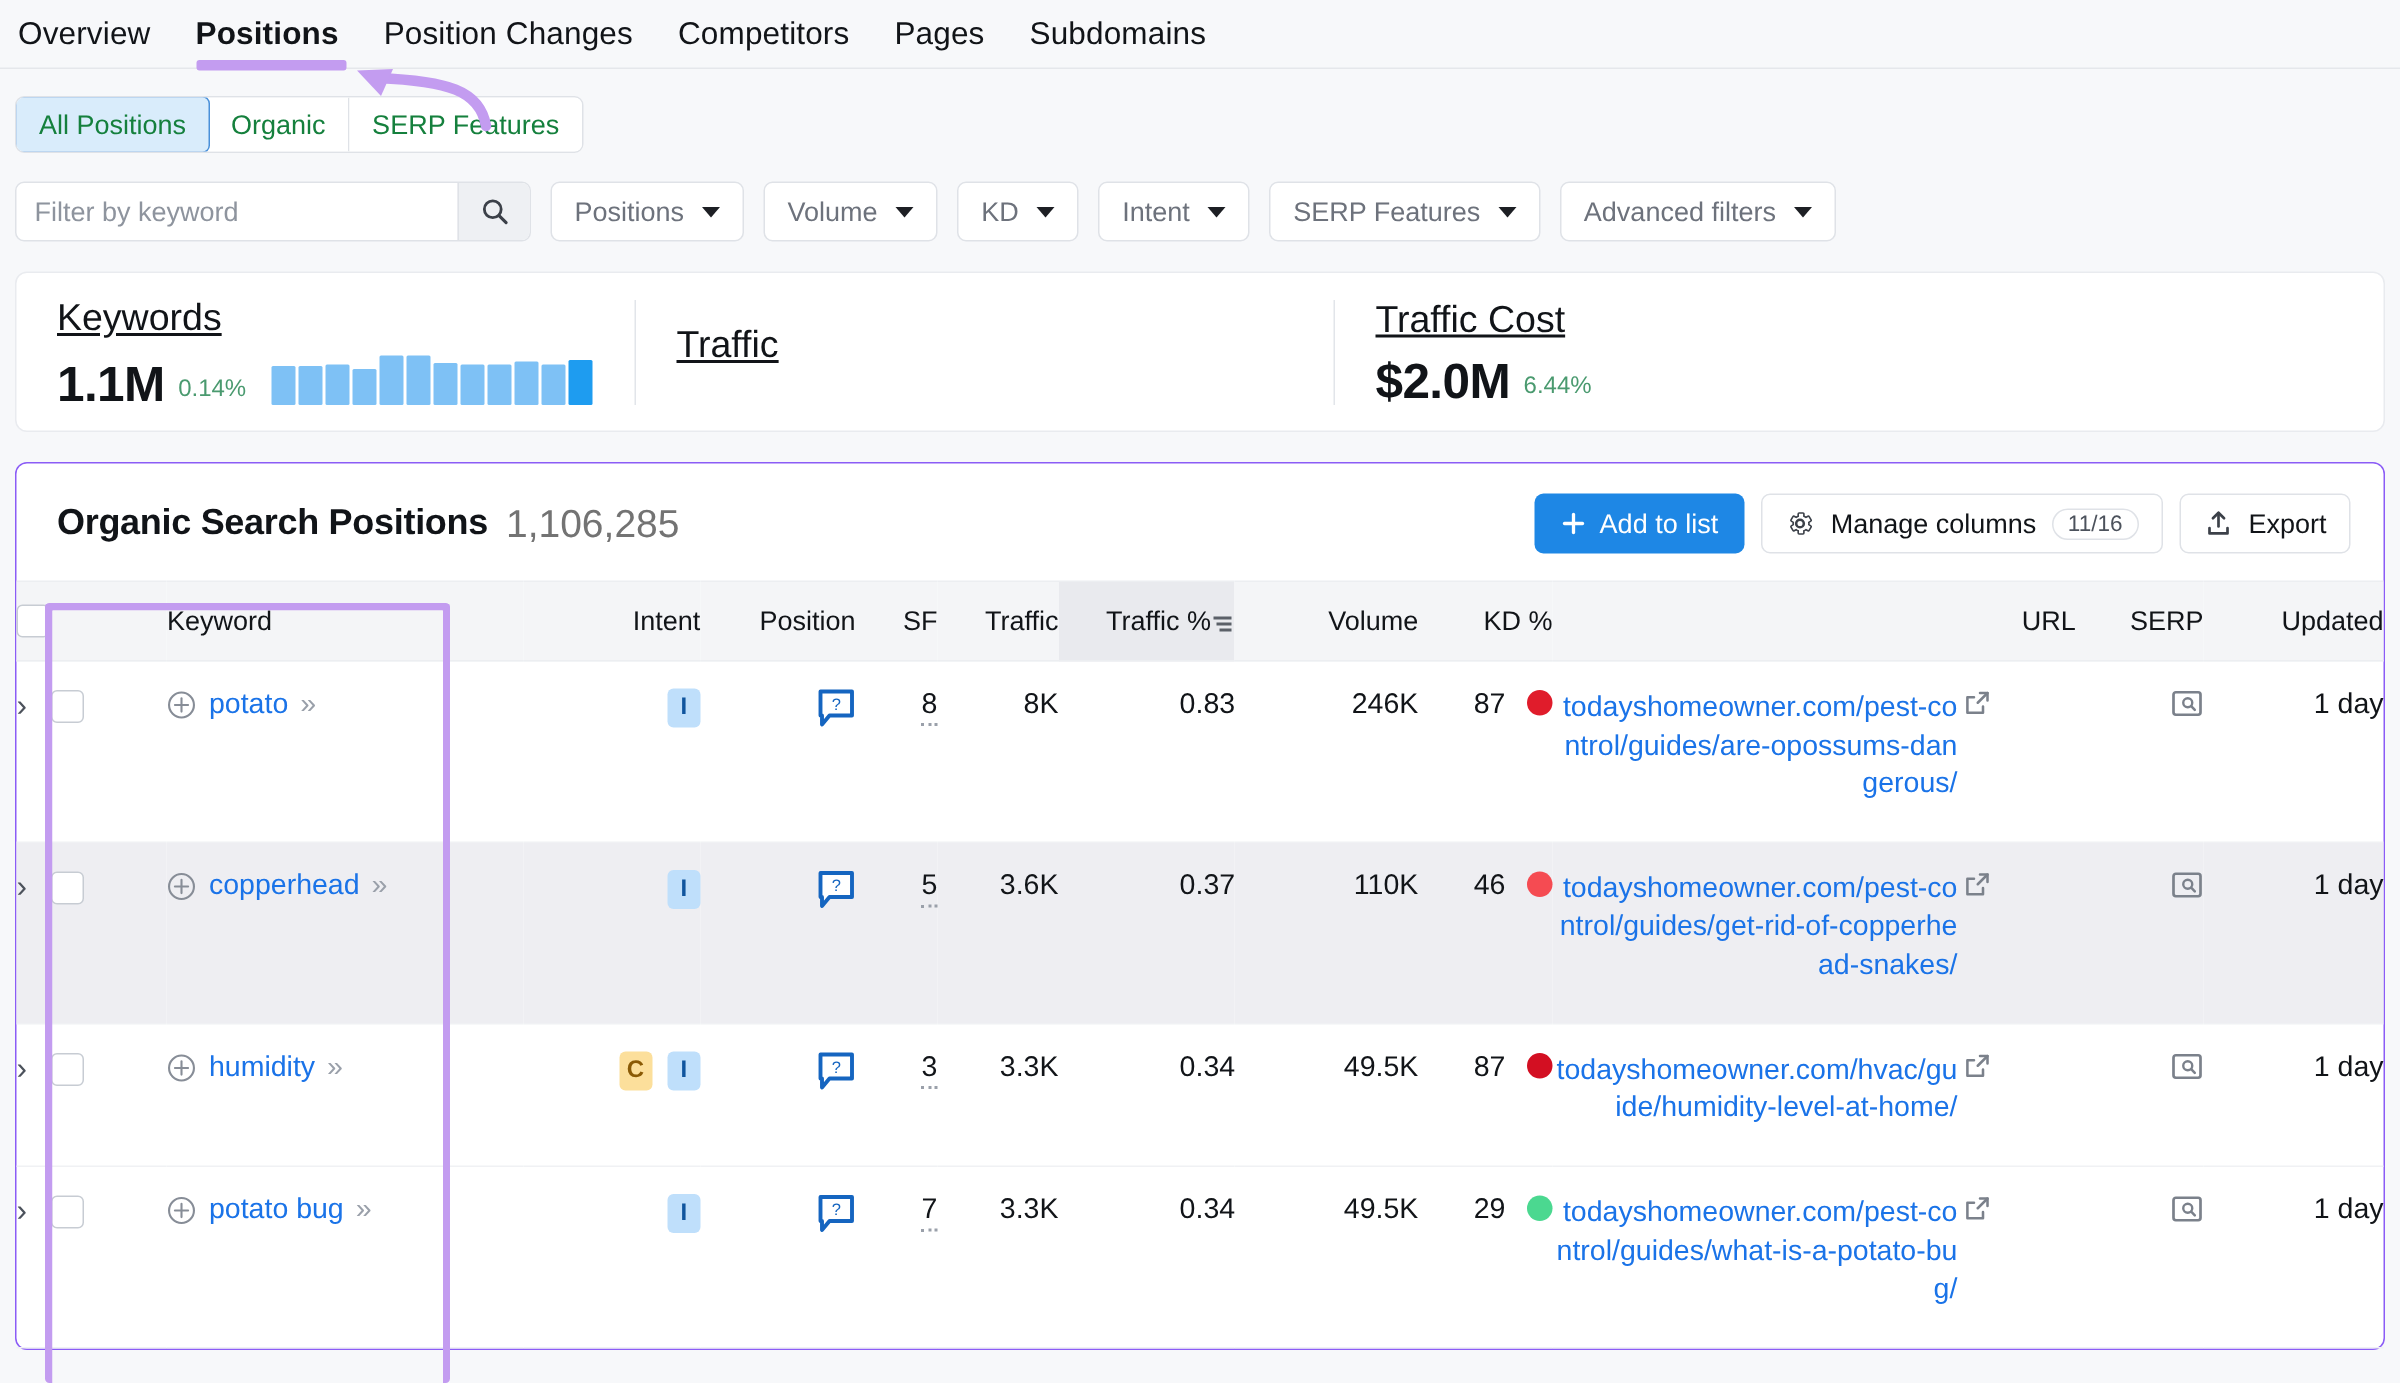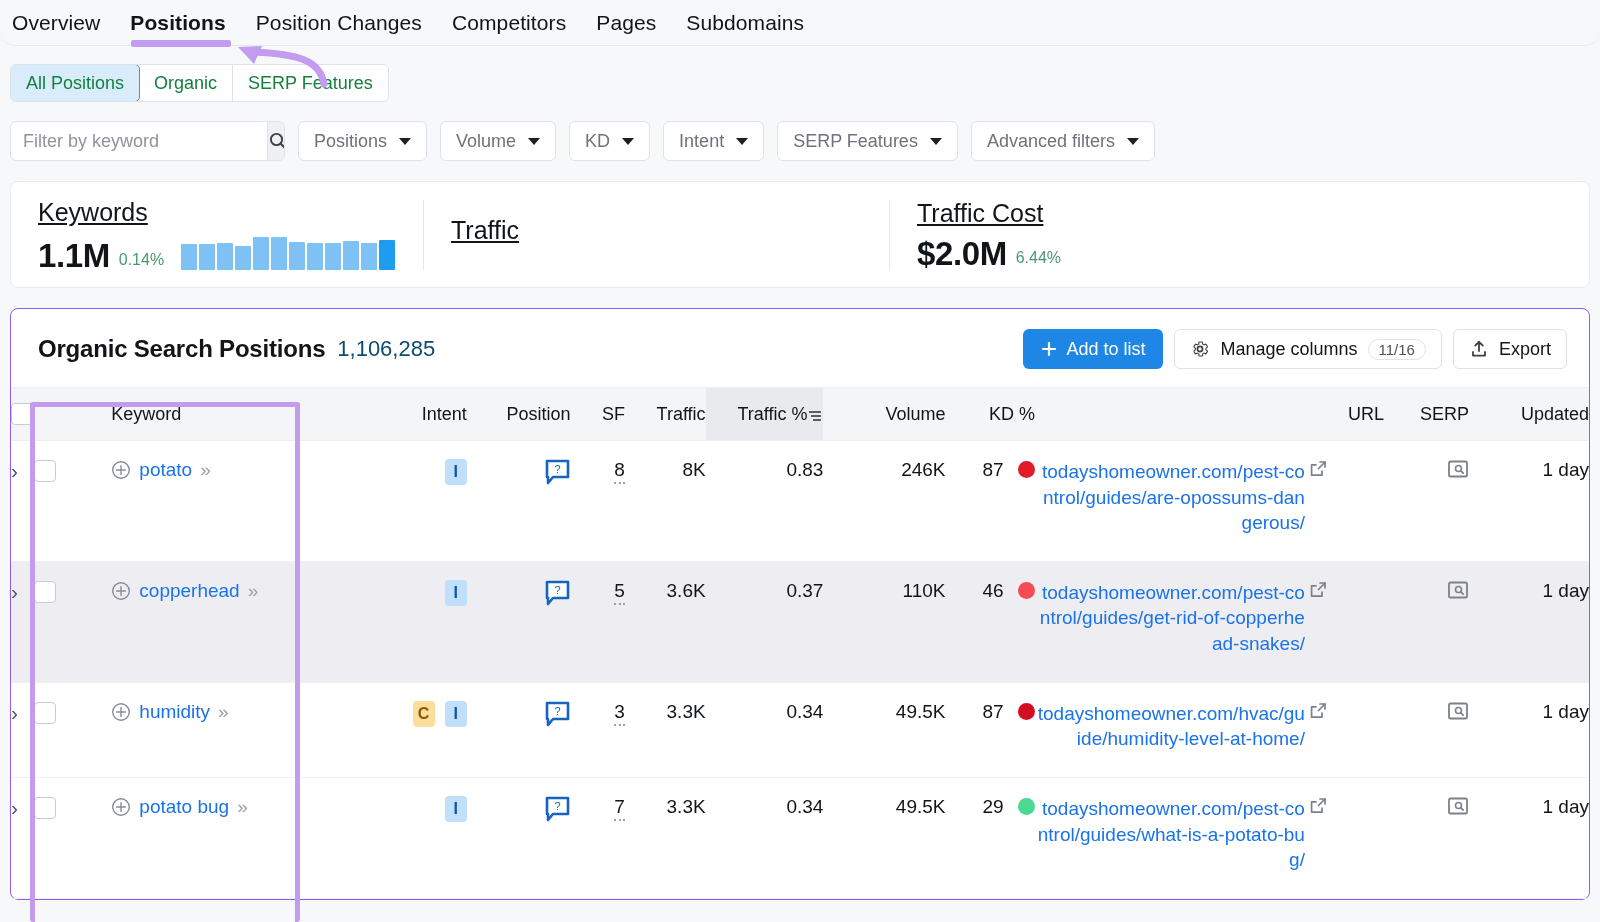--- a/index.html
+++ b/index.html
@@ -16,21 +16,20 @@
   
   .topnav {
     height: 46px;
     background: #f7f8fa;
     display: flex;
     align-items: center;
     padding: 0 0 0 10px;
     gap: 26px;
     border-bottom: 1px solid #e5e7eb;
     position: relative;
-    border-radius: 15px;
   }
   .topnav .navitem {
     font-size: 21px;
     color: #111418;
     font-weight: 400;
     letter-spacing: .1px;
     cursor: pointer;
     padding: 4px 2px;
     white-space: nowrap;
   }
@@ -75,21 +74,21 @@
 
   
   .filterrow {
     margin: 19px 0 0 10px;
     display: flex;
     align-items: center;
     gap: 13px;
   }
   .searchbox {
     display: flex;
-    width: 275px; height: 40px;
+    width: 344px; height: 40px;
     border: 1px solid #dfe2e7;
     border-radius: 6px;
     background: #fff;
     overflow: hidden;
   }
   .searchbox input {
     flex: 1;
     border: none; outline: none;
     font-size: 18px;
     padding: 0 12px;
@@ -153,21 +152,21 @@
     border: 1px solid #8b5cf6;
     border-radius: 8px;
     min-height: 560px;
     position: relative;
   }
   .panel-head {
     display: flex; align-items: center;
     padding: 20px 22px 18px 27px;
   }
   .ptitle { font-size: 24px; font-weight: 700; letter-spacing: -.2px; }
-  .pcount { font-size: 22px; color: #0c4a6e; margin-left: 12px; }
+  .pcount { font-size: 26px; color: #737373; margin-left: 12px; }
   .phead-actions { margin-left: auto; display: flex; align-items: center; gap: 11px; }
   .btn-primary {
     background: #1e87e5; color: #fff;
     height: 40px; border-radius: 6px; border: none;
     display: flex; align-items: center; gap: 9px;
     padding: 0 18px; font-size: 18px; cursor: pointer;
     font-family: "Liberation Sans", sans-serif;
   }
   .btn-plain {
     background: #fff; color: #111418;

